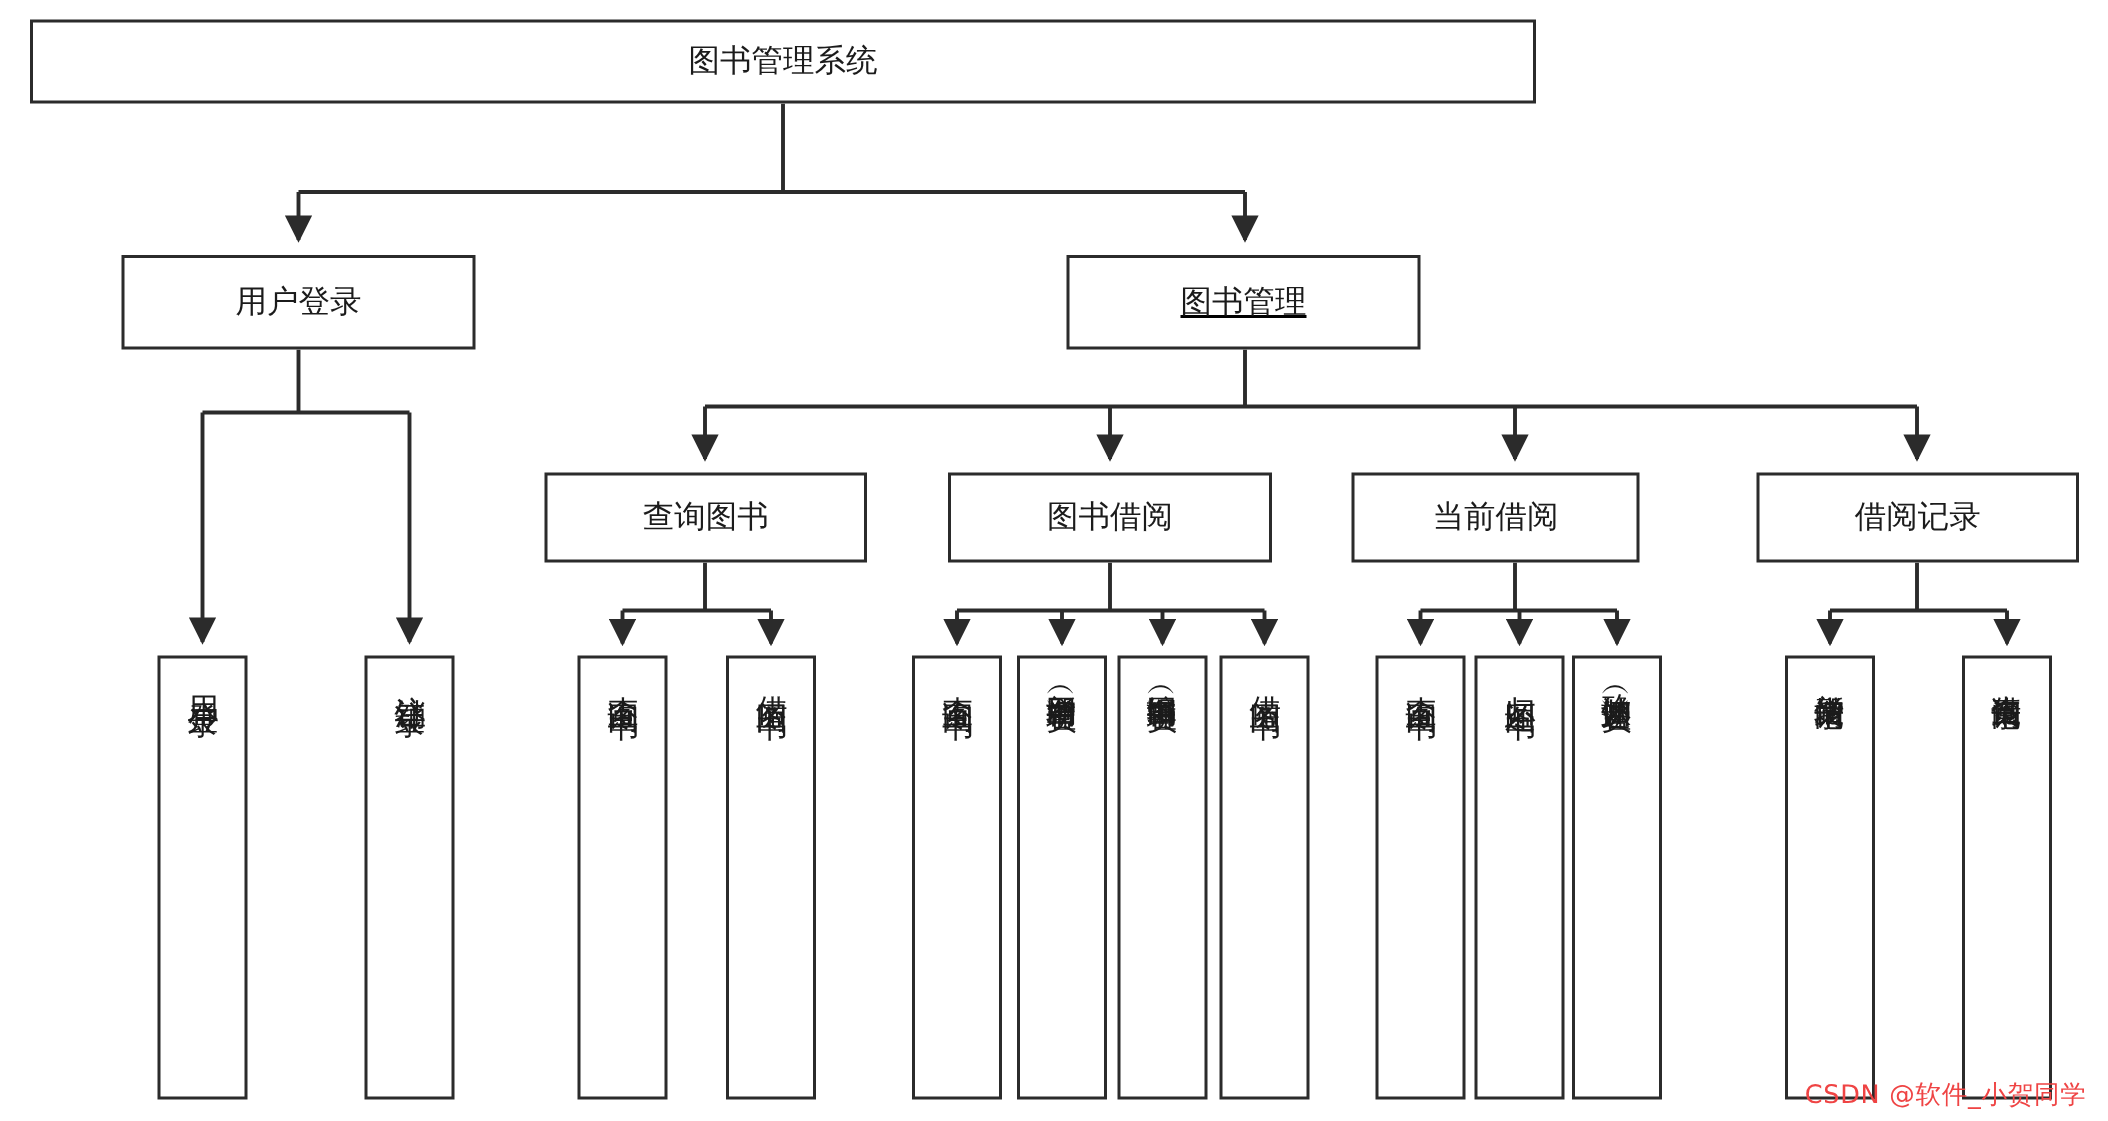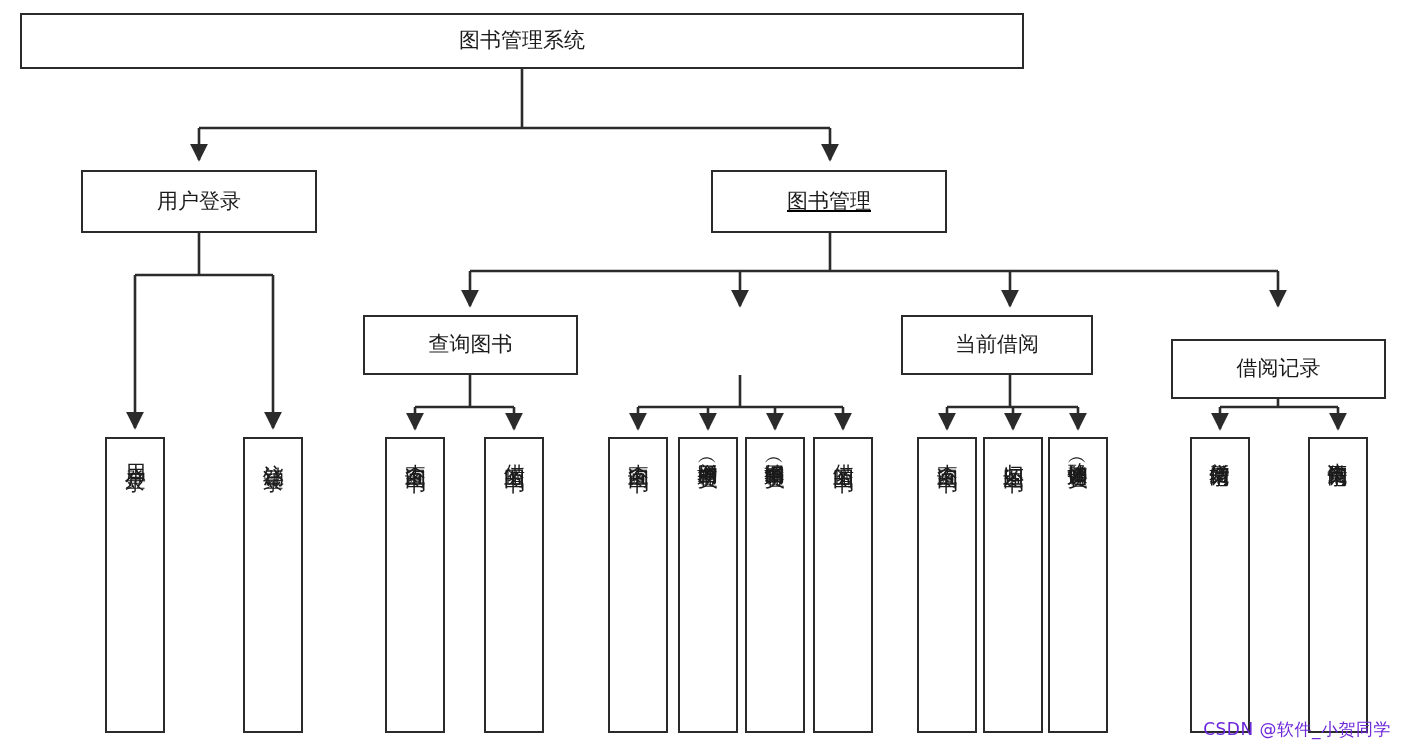--- a/index.html
+++ b/index.html
@@ -55,21 +55,21 @@
   }
   .node.vertical.tall .node-label{
     font-size:20px;
     letter-spacing:1px;
   }
   .watermark{
     position:absolute;
     right:14px;
     bottom:6px;
     font-size:17px;
-    color:#6d28d9;
+    color:#ef4444;
     letter-spacing:0.5px;
     z-index:5;
     white-space:nowrap;
   }
 </style>
 </head>
 <body>
 
 <div id="canvas">
 
@@ -132,26 +132,29 @@
   </div>
 
   <div class="node horizontal" style="left:711px;top:170px;width:236px;height:63px;text-decoration:underline;">
     <span class="node-label">图书管理</span>
   </div>
 
   <div class="node horizontal" style="left:363px;top:315px;width:215px;height:60px;">
     <span class="node-label">查询图书</span>
   </div>
 
+  <div class="node horizontal" style="left:632px;top:315px;width:216px;height:60px;">
+    <span class="node-label">图书借阅</span>
+  </div>
 
   <div class="node horizontal" style="left:901px;top:315px;width:192px;height:60px;">
     <span class="node-label">当前借阅</span>
   </div>
 
-  <div class="node horizontal" style="left:1171px;top:315px;width:215px;height:60px;margin-top:24px;">
+  <div class="node horizontal" style="left:1171px;top:315px;width:215px;height:60px;">
     <span class="node-label">借阅记录</span>
   </div>
 
   <div class="node vertical" style="left:105px;top:437px;width:60px;height:296px;">
     <span class="node-label">用户登录</span>
   </div>
   <div class="node vertical" style="left:243px;top:437px;width:60px;height:296px;">
     <span class="node-label">注销登录</span>
   </div>
 

